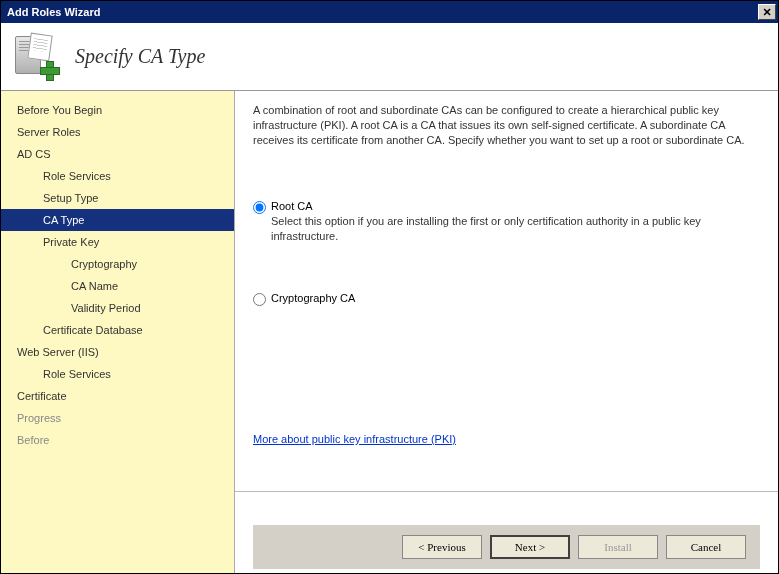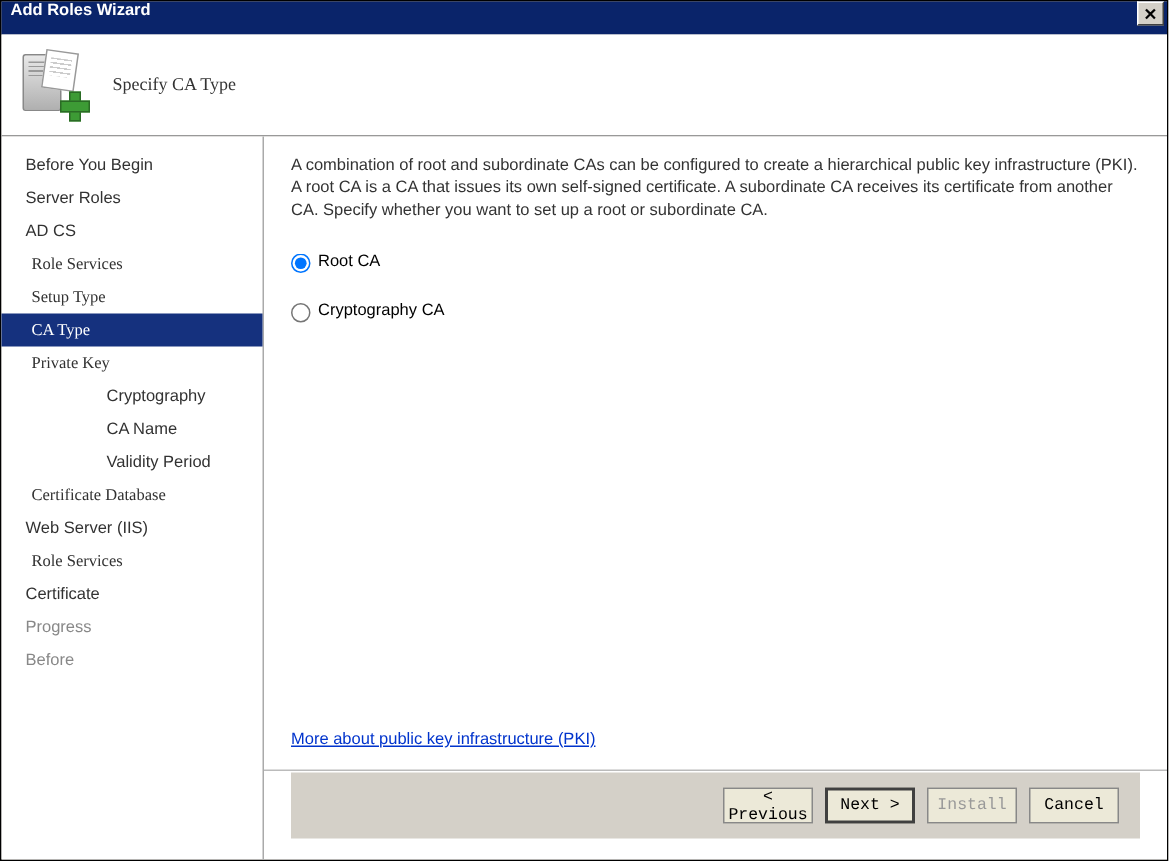--- a/index.html
+++ b/index.html
@@ -1,51 +1,51 @@
 <!DOCTYPE html>
 <html><head>
 <meta charset="utf-8">
 <style>
 * { box-sizing: border-box; margin: 0; padding: 0; }
 body { font-family: Tahoma, "Segoe UI", sans-serif; font-size: 11px; background: #fff; }
 .window { width: 779px; height: 574px; border: 1px solid #000; background: #d4d0c8; display: flex; flex-direction: column; }
-.titlebar { background: linear-gradient(to bottom, #0a246a, #0a246a); color: #fff; height: 22px; display: flex; padding: 0 2px 0 6px; font-weight: bold; font-size: 11px; }
+.titlebar { background: linear-gradient(to bottom, #0a246a, #0a246a); color: #fff; height: 22px; display: flex; align-items: center; padding: 0 2px 0 6px; font-weight: bold; font-size: 11px; }
 .titlebar .title-text { flex: 1; }
 .close-btn { width: 18px; height: 16px; background: #d4d0c8; border: 1px solid #fff; border-right-color: #404040; border-bottom-color: #404040; color: #000; font-family: Arial; font-size: 11px; font-weight: bold; display: flex; align-items: center; justify-content: center; cursor: pointer; }
 .header { background: #fff; height: 68px; border-bottom: 1px solid #999; display: flex; align-items: center; padding-left: 14px; }
 .header-icon { width: 42px; height: 42px; margin-right: 18px; position: relative; }
 .server-icon { width: 26px; height: 38px; background: linear-gradient(to bottom, #e8e8e8, #b0b0b0); border: 1px solid #888; border-radius: 2px; position: absolute; left: 0; top: 0; }
 .server-icon::before { content: ""; position: absolute; top: 4px; left: 3px; right: 3px; height: 10px; background: repeating-linear-gradient(to bottom, #999 0, #999 1px, transparent 1px, transparent 3px); }
 .paper-icon { position: absolute; left: 14px; top: -2px; width: 22px; height: 26px; background: #fff; border: 1px solid #999; transform: rotate(8deg); }
 .paper-icon::before { content: ""; position: absolute; top: 4px; left: 3px; right: 3px; height: 12px; background: repeating-linear-gradient(to bottom, #ccc 0, #ccc 1px, transparent 1px, transparent 3px); }
 .plus-icon { position: absolute; right: -2px; bottom: -2px; width: 20px; height: 20px; }
 .plus-icon::before, .plus-icon::after { content: ""; position: absolute; background: #3d9b35; border: 1px solid #2a6b25; }
 .plus-icon::before { left: 7px; top: 1px; width: 6px; height: 18px; }
 .plus-icon::after { top: 7px; left: 1px; height: 6px; width: 18px; }
-.header-title { font-family: Georgia, "Times New Roman", serif; font-size: 12px; color: #333; }
+.header-title { font-family: Georgia, "Times New Roman", serif; font-style: italic; font-size: 20px; color: #333; }
 .body { flex: 1; display: flex; min-height: 0; }
-.sidebar { width: 175px; background: #ffffff; border-right: 1px solid #aaa; padding-top: 8px; }
+.sidebar { width: 234px; background: #fef9c3; border-right: 1px solid #aaa; padding-top: 8px; }
 .nav-item { padding: 4px 8px 4px 16px; color: #323232; cursor: pointer; white-space: nowrap; line-height: 14px; }
-.nav-item.lvl1 { padding-left: 20px; font-family: Liberation Serif, serif; }
+.nav-item.lvl1 { padding-left: 42px; }
 .nav-item.lvl2 { padding-left: 70px; }
 .nav-item.selected { background: #15317e; color: #fff; }
 .nav-item.disabled { color: #888; }
-.content { flex: 1; background: #fff; display: flex; flex-direction: column; padding: 12px 18px 14px 18px; }
+.content { flex: 1; background: #fff; display: flex; flex-direction: column; padding: 12px 18px 4px 18px; gap: 32px; }
 .desc { color: #333; line-height: 15px; margin-bottom: 20px; }
 .option { display: flex; margin-bottom: 16px; }
 .radio-col { width: 18px; padding-top: 1px; }
 .radio-col input { margin: 0; }
 .opt-body { flex: 1; }
 .opt-title { color: #000; margin-bottom: 2px; }
 .opt-desc { color: #333; line-height: 15px; }
 .spacer { flex: 1; }
 .link { color: #0033cc; text-decoration: underline; cursor: pointer; margin-bottom: 14px; display: inline-block; }
 .content-divider { border-top: 1px solid #bbb; margin: 0 -18px; }
 .footer { background: #d4d0c8; padding: 10px 14px; border-top: 1px solid #fff; display: flex; justify-content: flex-end; gap: 8px; }
-.footer button { width: 60px; height: 24px; font-family: Liberation Mono, monospace; font-size: 11px; background: #ece9d8; border: 1px solid #888; cursor: pointer; }
+.footer button { width: 80px; height: 24px; font-family: Liberation Serif, serif; font-size: 11px; background: #ece9d8; border: 1px solid #888; cursor: pointer; }
 .footer button.default { border: 2px solid #404040; }
 .footer button:disabled { color: #999; cursor: default; }
 </style>
 </head>
 <body>
 
 <div class="window">
   <div class="titlebar">
     <span class="title-text">Add Roles Wizard</span>
     <div class="close-btn">
@@ -84,20 +84,21 @@
 
     <div class="content">
       <div class="desc">A combination of root and subordinate CAs can be configured to create a hierarchical public key infrastructure (PKI). A root CA is a CA that issues its own self-signed certificate. A subordinate CA receives its certificate from another CA. Specify whether you want to set up a root or subordinate CA.</div>
 
       <div class="option">
         <div class="radio-col">
           <input type="radio" name="catype" checked="" style="">
         </div>
         <div class="opt-body">
           <div class="opt-title">Root CA</div>
+          <div class="opt-desc">Select this option if you are installing the first or only certification authority in a public key infrastructure.</div>
         </div>
       </div>
 
       <div class="option">
         <div class="radio-col">
           <input type="radio" name="catype" style="">
         </div>
         <div class="opt-body">
           <div class="opt-title">Cryptography CA</div>
         </div>

